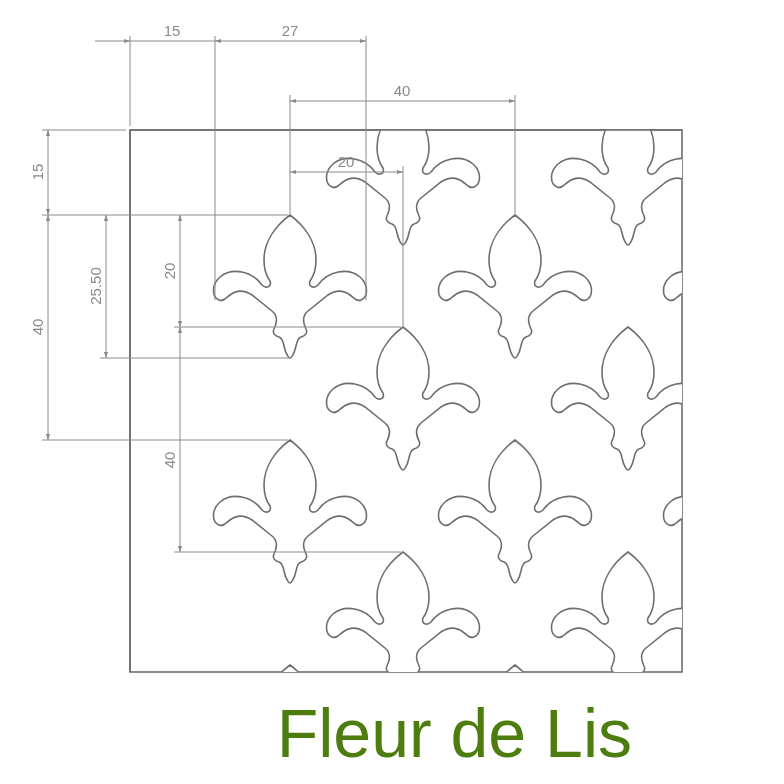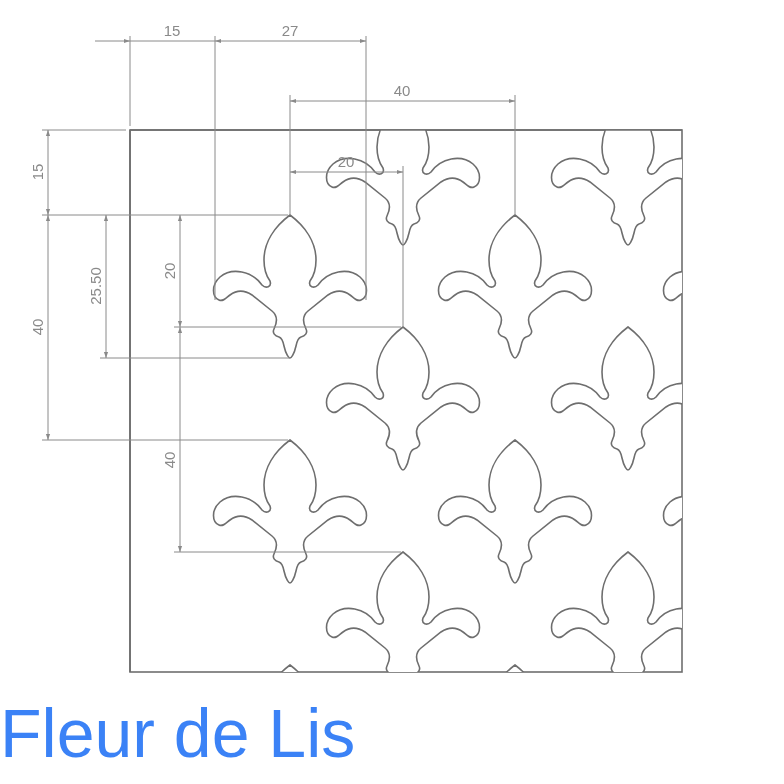--- a/index.html
+++ b/index.html
@@ -1,19 +1,19 @@
 <!DOCTYPE html>
 <html><head>
   <meta charset="utf-8">
   <style>
     html, body { margin: 0; padding: 0; background: #ffffff; }
     body { width: 784px; height: 784px; position: relative; overflow: hidden; font-family: "Liberation Sans", sans-serif; }
     #drawing { position: absolute; left: 0; top: 0; width: 784px; height: 690px; }
     .dim-text { font-family: "Liberation Sans", sans-serif; font-size: 15px; fill: #8a8a8a; }
-    .title { position: absolute; left: 0; top: 688px; width: 632px; text-align: left; font-family: "Liberation Sans", sans-serif; font-size: 68px; color: #3b82f6; line-height: 90px; }
+    .title { position: absolute; left: 0; top: 688px; width: 632px; text-align: right; font-family: "Liberation Sans", sans-serif; font-size: 68px; color: #4d7c0f; line-height: 90px; }
   </style>
 </head>
 <body>
 
 <svg id="drawing" width="784" height="690" viewBox="0 0 784 690" xmlns="http://www.w3.org/2000/svg">
   <defs>
 
     <path id="fdl" d="
       M 0 0
       C -16 12 -26 28 -26 45

